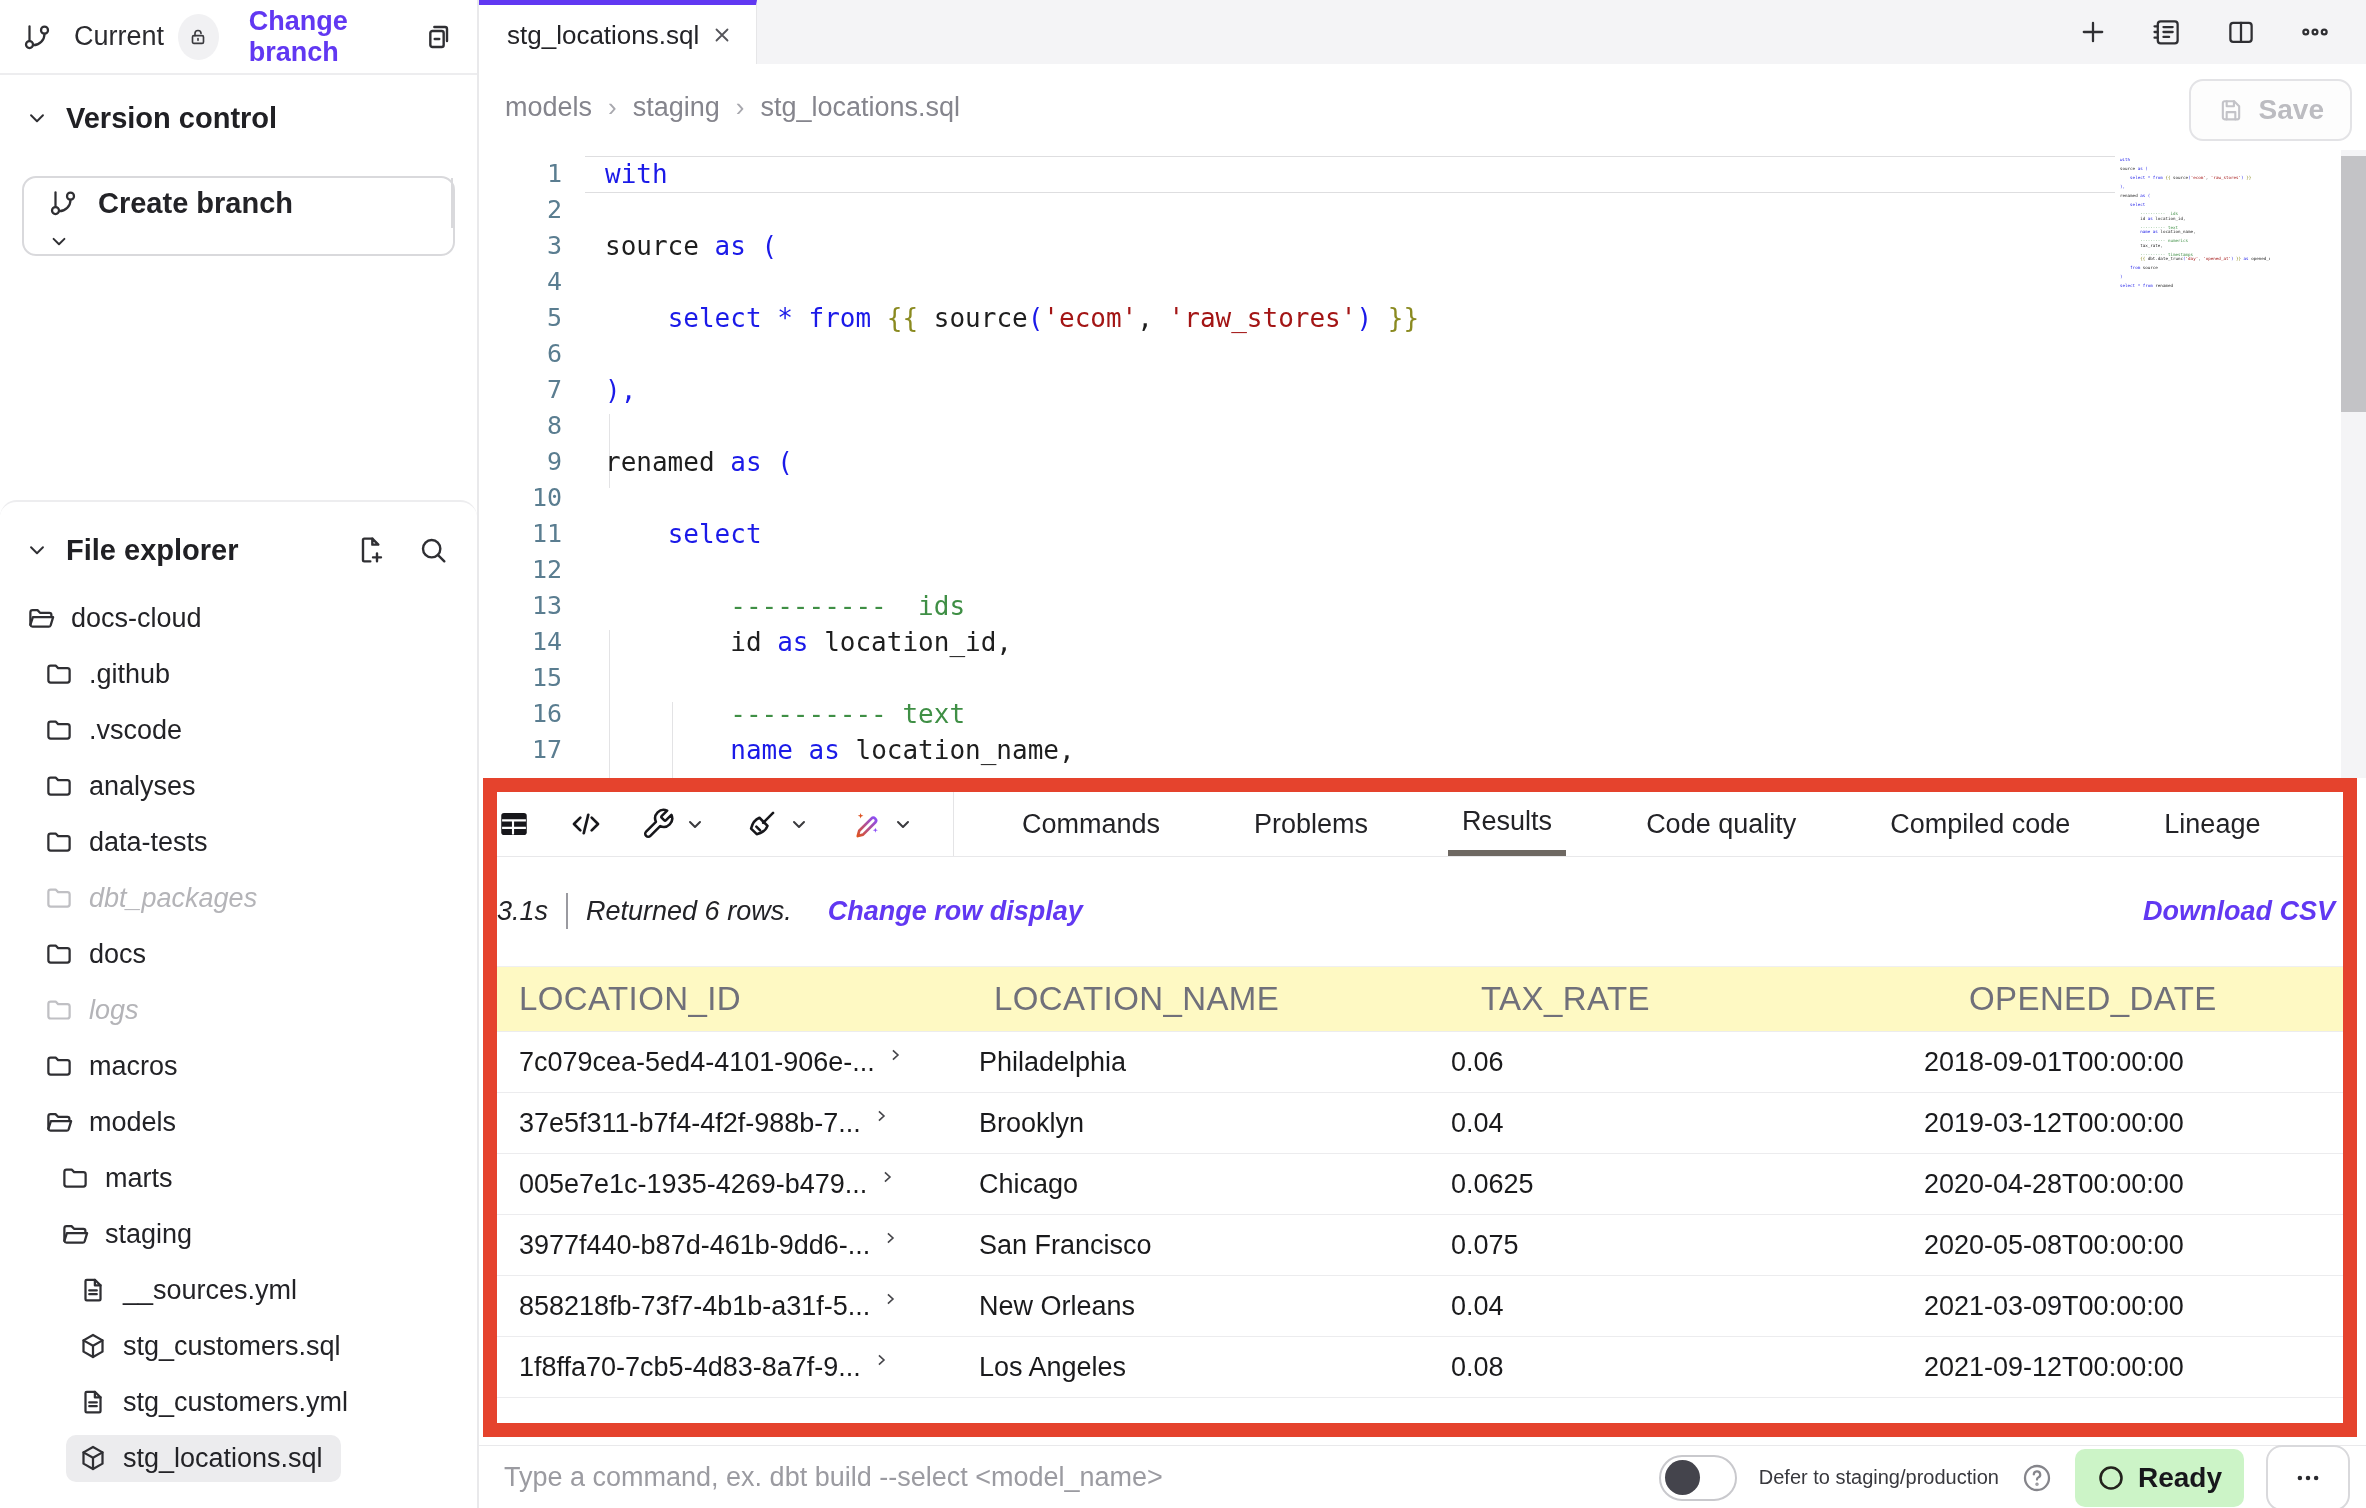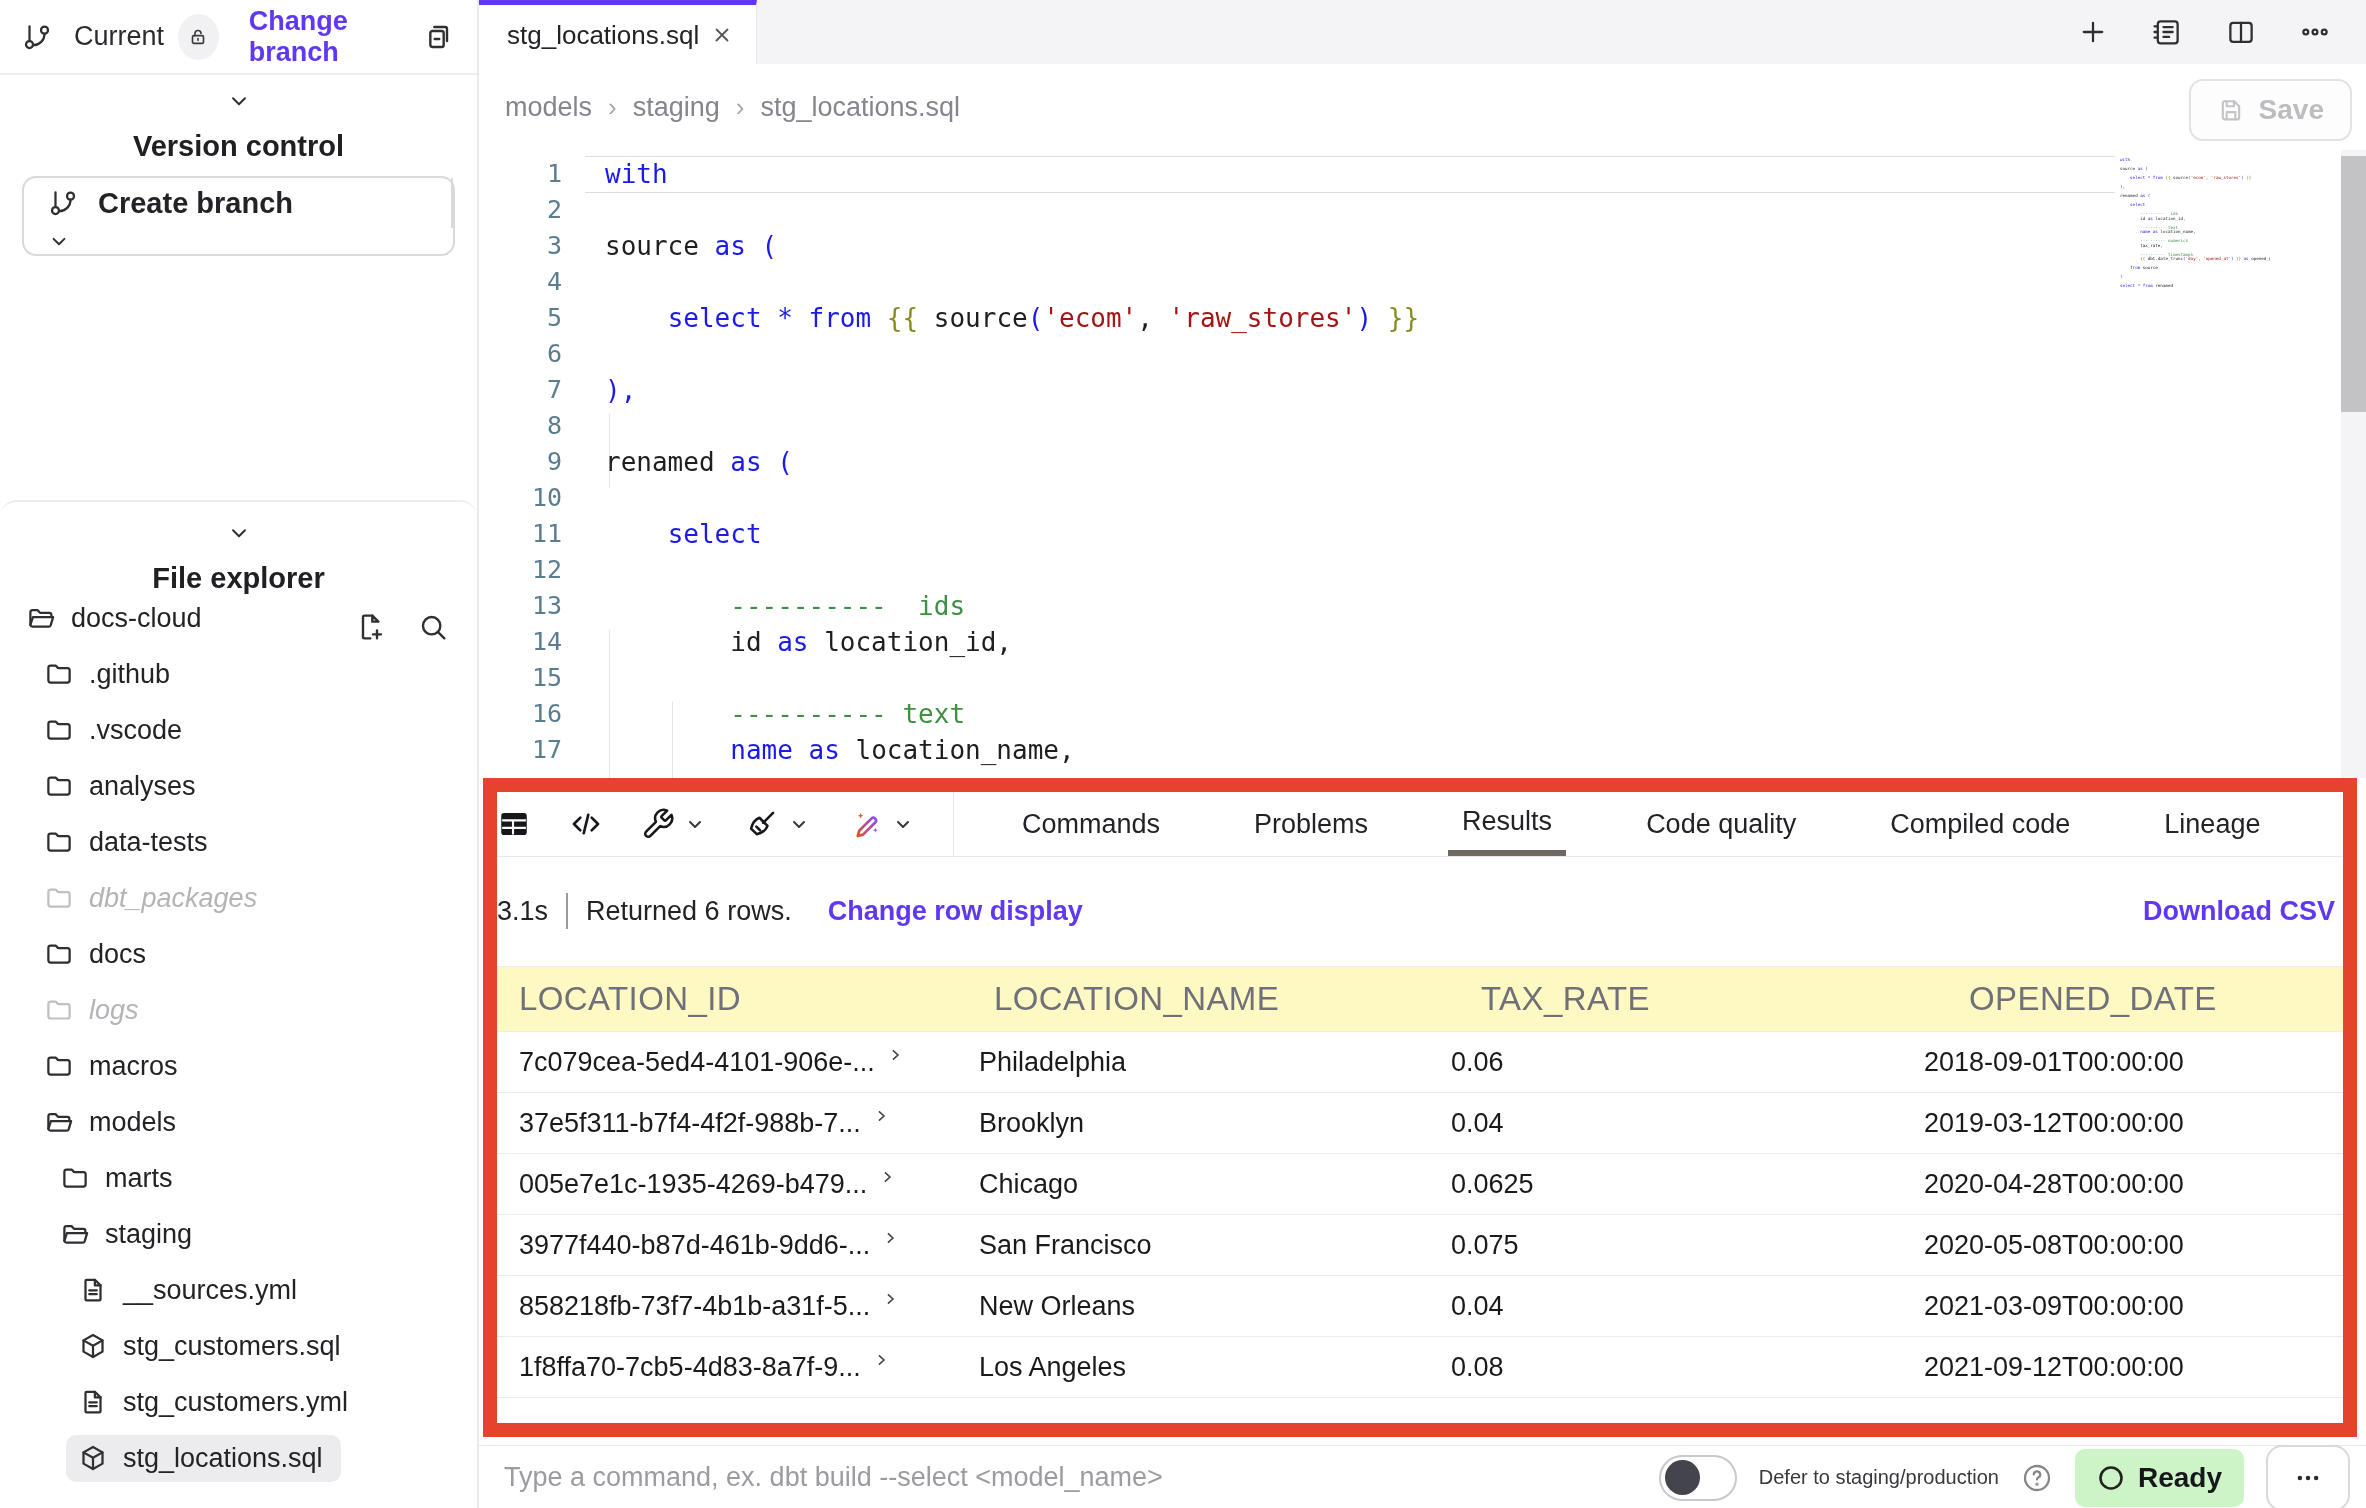--- a/index.html
+++ b/index.html
@@ -12,21 +12,21 @@
   
   .sidebar{position:absolute;left:0;top:0;width:477px;height:1508px;border-right:2px solid #e9e9eb;background:#fff;}
   .sb-top{position:absolute;left:0;top:0;right:0;height:75px;display:flex;align-items:center;padding:0 22px;border-bottom:2px solid #ededef;box-sizing:border-box;}
   .sb-top .label{font-size:27px;color:#2b2b2f;margin-left:22px;}
   .lock-badge{width:46px;height:46px;border-radius:50%;background:#f1f1f3;display:flex;align-items:center;justify-content:center;margin-left:14px;}
   .lock-badge svg{width:22px;height:22px;}
   .change-branch{font-size:27px;font-weight:600;color:var(--accent);margin-left:30px;cursor:pointer;}
   .copy-btn{margin-left:auto;}
   .copy-btn svg{width:32px;height:32px;}
 
-  .sec-header{display:flex;align-items:center;gap:16px;padding:0 24px;height:60px;flex-direction:column;}
+  .sec-header{display:flex;align-items:center;gap:16px;padding:0 24px;height:60px;}
   .sec-header .chev svg{width:26px;height:26px;}
   .sec-title{font-size:29px;font-weight:700;color:#202024;}
   .vc-header{position:absolute;top:88px;left:0;right:0;}
 
   .create-branch{position:absolute;top:176px;left:22px;right:22px;height:76px;border:2px solid #d9d9dc;border-radius:14px;display:flex;align-items:stretch;background:#fff;flex-direction:column;}
   .cb-main{flex:1;display:flex;align-items:center;gap:20px;padding-left:24px;border-right:2px solid #d9d9dc;font-size:29px;font-weight:600;color:#232327;cursor:pointer;}
   .cb-caret{width:70px;display:flex;align-items:center;justify-content:center;cursor:pointer;}
 
   .fe-section{position:absolute;top:500px;left:0;right:0;bottom:0;border-top:2px solid #ededef;border-radius:17px;}
   .fe-header{display:flex;align-items:center;gap:16px;padding:18px 24px 8px 24px;}
@@ -78,21 +78,21 @@
   .results{position:absolute;left:4px;top:778px;width:1874px;height:659px;background:#fff;box-sizing:border-box;}
   .rp-toolbar{position:absolute;left:14px;right:14px;top:14px;height:64px;border-bottom:1px solid #e8e8ea;display:flex;align-items:center;}
   .rp-icons{display:flex;align-items:center;gap:0;}
   .rp-btn{display:flex;align-items:center;gap:8px;cursor:pointer;margin-right:38px;}
   .rp-btn svg{width:34px;height:34px;}
   .rp-btn .chev svg{width:24px;height:24px;stroke:#3a3a3e;stroke-width:2;}
   .rp-divider{width:1px;align-self:stretch;background:#e4e4e6;margin-right:54px;}
   .rp-tabs{display:flex;align-items:stretch;gap:66px;height:100%;}
   .rtab{display:flex;align-items:center;font-size:27px;color:#232327;cursor:pointer;padding:0 14px;box-sizing:border-box;}
   .rtab.active{border-bottom:6px solid #6e6862;font-weight:500;}
-  .rp-info{position:absolute;left:14px;right:14px;top:78px;height:110px;display:flex;align-items:center;}
+  .rp-info{position:absolute;left:14px;right:14px;top:78px;height:110px;display:flex;align-items:center;font-style:italic;}
   .rp-time{font-size:27px;color:#232327;}
   .rp-sep{width:2px;height:36px;background:#9a9aa0;margin:0 18px;}
   .rp-returned{font-size:27px;color:#232327;}
   .rp-link{font-size:27px;font-weight:600;color:var(--accent);cursor:pointer;}
   .rp-change{margin-left:36px;}
   .rp-download{margin-left:auto;padding-right:8px;}
   .rtable{position:absolute;left:14px;right:14px;top:188px;bottom:14px;overflow:hidden;font-size:27px;}
   .trow{display:grid;grid-template-columns:460px 472px 473px 1fr;height:60px;align-items:center;border-bottom:1px solid #ececee;}
   .trow.thead{height:64px;background:#fef9c3;border-top:1px solid #efeff1;color:#70707a;font-size:33px;letter-spacing:.4px;gap:15px;}
   .tcell{padding-left:22px;white-space:nowrap;overflow:hidden;display:flex;align-items:center;gap:10px;}

